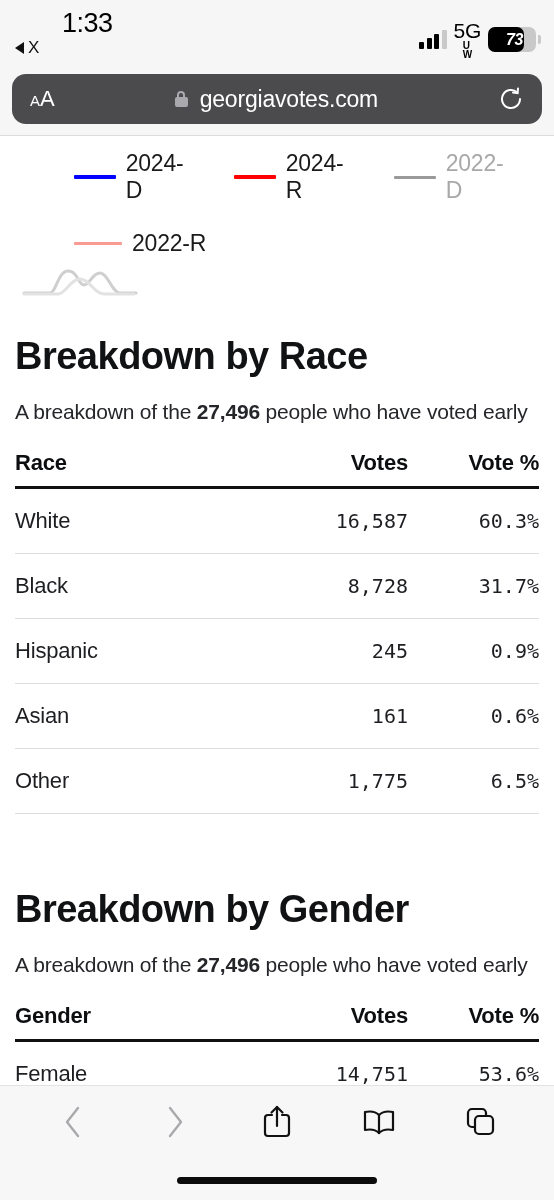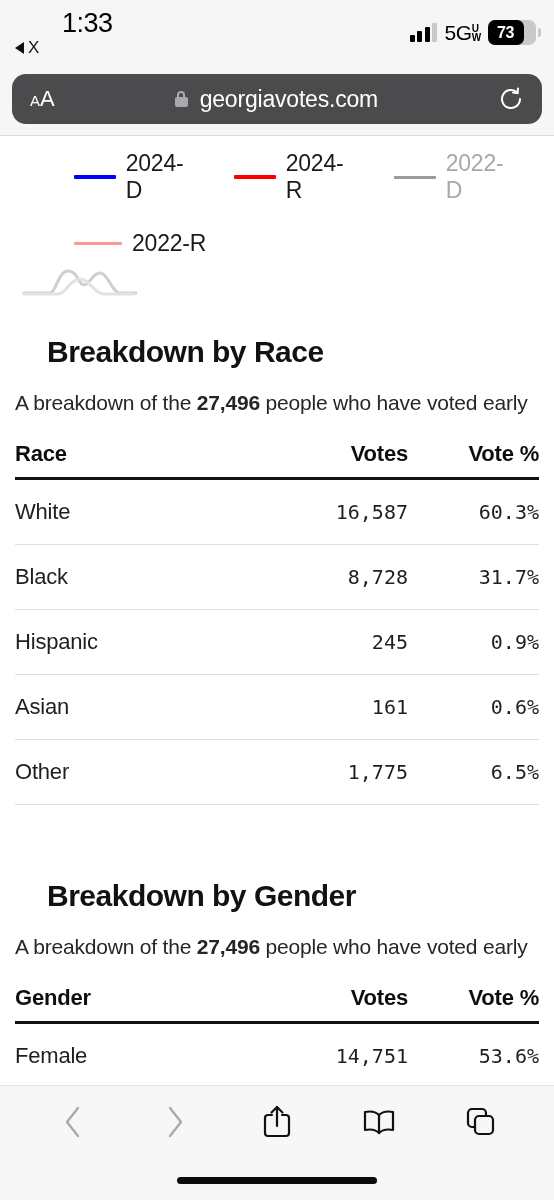--- a/index.html
+++ b/index.html
@@ -89,20 +89,21 @@
   .signal i:nth-child(4) { height: 19px; background: #c9c9c9; }
 
   .net-label {
     font-size: 21px;
     font-weight: 500;
     color: #000;
     letter-spacing: -0.3px;
     display: flex;
     align-items: center;
     line-height: 1;
+    flex-direction: column;
   }
   .net-label .uw {
     display: inline-flex;
     flex-direction: column;
     font-size: 10px;
     line-height: 9px;
     margin-left: 0px;
     font-weight: 600;
   }
 
@@ -122,22 +123,23 @@
     height: 25px;
     border-radius: 7px;
     background: #000;
   }
   .battery .pct {
     position: relative;
     z-index: 2;
     color: #fff;
     font-size: 16px;
     font-weight: bold;
-    padding-left: 9px;
+    padding-left: 18px;
     letter-spacing: -0.3px;
+    font-style: italic;
   }
   .battery .nub {
     position: absolute;
     right: -5px;
     top: 8px;
     width: 3px;
     height: 9px;
     border-radius: 0 2px 2px 0;
     background: #c9c9c9;
   }
@@ -245,26 +247,25 @@
     margin-left: 22px;
     height: 34px;
   }
 
   
   .section { padding: 0 15px; }
   .section.race { margin-top: 38px; }
   .section.gender { margin-top: 74px; }
 
   .sec-title {
-    font-size: 30px;
+    font-size: 38px;
     font-weight: bold;
     color: #111214;
     letter-spacing: -0.5px;
     margin-bottom: 22px;
-    margin-left: 32px;
   }
   .sec-sub {
     font-size: 21px;
     color: #25262a;
     letter-spacing: -0.2px;
     margin-bottom: 26px;
     white-space: nowrap;
   }
   .sec-sub b { font-weight: bold; }
 

